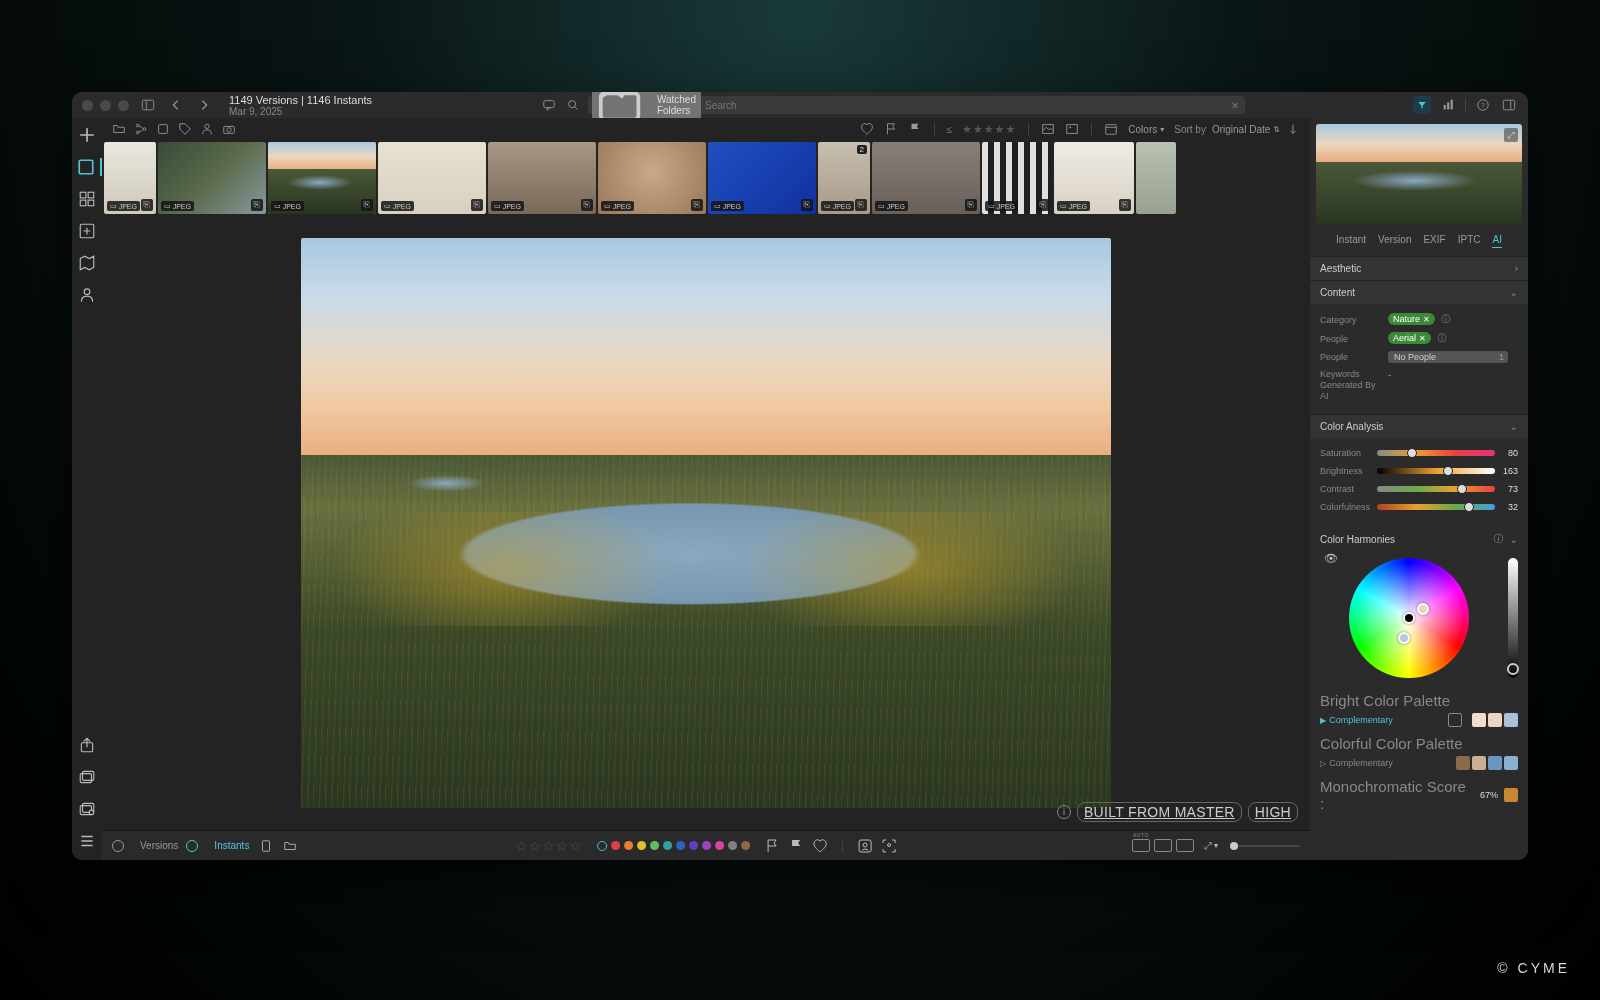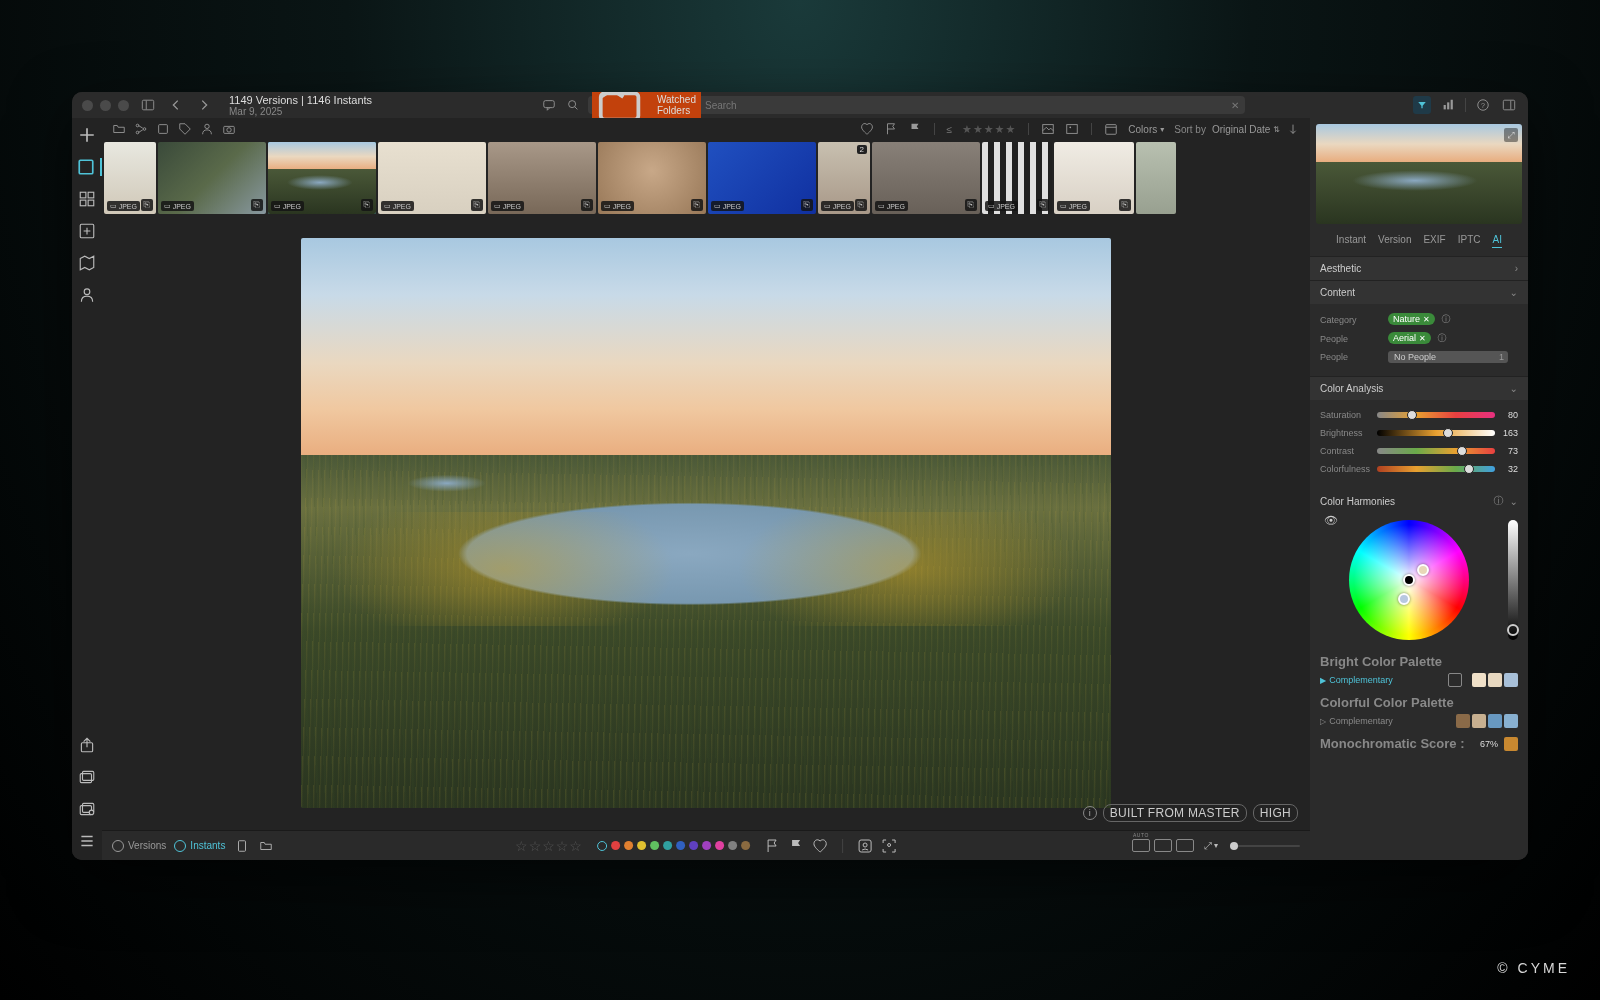--- a/index.html
+++ b/index.html
@@ -9,21 +9,21 @@
 
 .titlebar { height:26px; display:flex; align-items:center; padding:0 10px; gap:10px; background:#2b2b2b; }
 .traffic { display:flex; gap:7px; }
 .traffic span { width:11px; height:11px; border-radius:50%; background:#4a4a4a; display:block; }
 .tb-btn { width:18px; height:18px; display:flex; align-items:center; justify-content:center; color:#999; cursor:pointer; }
 .tb-title { flex:0 0 auto; margin-left:6px; }
 .tb-title .line1 { font-size:11px; color:#ddd; font-weight:500; }
 .tb-title .line2 { font-size:10px; color:#888; }
 .tb-center { flex:1; display:flex; align-items:center; justify-content:center; gap:6px; }
 .search-wrap { display:flex; align-items:center; background:#3a3a3a; border-radius:4px; height:18px; padding:0 4px; gap:4px; }
-.search-tag { background:#c2410c; color:#ddd; font-size:10px; padding:1px 5px; border-radius:3px; display:flex; align-items:center; gap:15px; }
+.search-tag { background:#737373; color:#ddd; font-size:10px; padding:1px 5px; border-radius:3px; display:flex; align-items:center; gap:15px; }
 .search-input { background:transparent; border:none; color:#ccc; font-size:10px; width:520px; outline:none; }
 .search-input::placeholder { color:#777; }
 .tb-right { display:flex; align-items:center; gap:8px; }
 .tb-icon-active { background:#1f3a48; border-radius:3px; padding:2px 4px; color:#4fc3d8; }
 
 
 .app-body { flex:1; display:flex; overflow:hidden; }
 
 
 .left-rail { width:30px; background:#232323; display:flex; flex-direction:column; align-items:center; padding-top:8px; gap:14px; }
@@ -58,27 +58,27 @@
 .land::before { content:""; position:absolute; top:0; left:0; right:0; bottom:0; background:
   radial-gradient(ellipse 55% 28% at 48% 28%, #8aa8c0 0%, #7898b0 50%, transparent 52%),
   radial-gradient(ellipse 8% 4% at 18% 8%, #8aa8c0 0%, transparent 60%),
   repeating-linear-gradient(92deg, rgba(180,160,60,0.15) 0px, transparent 2px, transparent 6px),
   repeating-linear-gradient(88deg, rgba(60,80,40,0.2) 0px, transparent 3px, transparent 8px);
 }
 .autumn { position:absolute; top:48%; left:0; right:0; height:20%; background:
   radial-gradient(ellipse 30% 100% at 25% 50%, rgba(200,160,40,0.5), transparent 70%),
   radial-gradient(ellipse 30% 100% at 75% 50%, rgba(200,160,40,0.5), transparent 70%); }
 .viewer-info { position:absolute; bottom:8px; right:12px; display:flex; gap:6px; align-items:center; }
-.pill { font-size:12px; color:#ccc; border:1px solid #666; border-radius:8px; padding:1px 6px; letter-spacing:0.3px; }
+.pill { font-size:14px; color:#ccc; border:1px solid #666; border-radius:8px; padding:1px 6px; letter-spacing:0.3px;text-decoration:underline; }
 .info-icon { width:14px; height:14px; border:1px solid #888; border-radius:50%; color:#aaa; font-size:9px; display:flex; align-items:center; justify-content:center; }
 
 
 .bottom-bar { height:30px; display:flex; align-items:center; padding:0 10px; gap:10px; background:#2a2a2a; border-top:1px solid #1a1a1a; color:#999; font-size:10px; }
 .toggle-pair { display:flex; align-items:center; gap:8px; }
-.toggle-item { display:flex; align-items:center; gap:4px; cursor:pointer; }
+.toggle-item { display:flex; align-items:center; gap:16px; cursor:pointer; }
 .toggle-item.active { color:#4fc3d8; }
 .toggle-ring { width:12px; height:12px; border:1.5px solid currentColor; border-radius:50%; }
 .star-row span { color:#555; font-size:14px; letter-spacing:1px; cursor:pointer; }
 .color-dots { display:flex; gap:4px; align-items:center; }
 .color-dots span { width:9px; height:9px; border-radius:50%; cursor:pointer; }
 .color-dots span:first-child { border:1.5px solid #4fc3d8; background:transparent; width:10px; height:10px; }
 .bb-center { position:absolute; left:50%; transform:translateX(-50%); display:flex; align-items:center; gap:14px; }
 .bb-icons { display:flex; gap:8px; }
 .bb-icon { width:16px; height:16px; color:#bbb; cursor:pointer; }
 .layout-icons { display:flex; gap:4px; }
@@ -123,21 +123,21 @@
 
 .harmonies { padding:6px 10px 10px; display:flex; gap:10px; position:relative; }
 .wheel { width:120px; height:120px; border-radius:50%; position:relative; background:conic-gradient(from 90deg, #ff0080,#ff0000,#ff8000,#ffff00,#80ff00,#00ff00,#00ff80,#00ffff,#0080ff,#0000ff,#8000ff,#ff00ff,#ff0080); }
 .wheel::before { content:""; position:absolute; inset:0; border-radius:50%; background:radial-gradient(circle,#fff 0%,rgba(255,255,255,0.6) 25%,transparent 65%); }
 .wheel-dot { position:absolute; width:12px; height:12px; border:2px solid #fff; border-radius:50%; transform:translate(-50%,-50%); box-shadow:0 0 3px rgba(0,0,0,0.5); }
 .value-strip { width:10px; height:120px; border-radius:5px; background:linear-gradient(to bottom,#fff,#000); position:relative; }
 .value-strip .ring { position:absolute; left:50%; width:12px; height:12px; border:2px solid #ccc; border-radius:50%; transform:translate(-50%,-50%); }
 .eye-icon { position:absolute; top:0; left:14px; color:#ccc; font-size:11px; }
 
 .palette-row { padding:4px 10px; display:flex; align-items:center; gap:6px; }
-.palette-row .plabel { flex:1; color:#888; font-size:13px;font-weight:bold; }
+.palette-row .plabel { flex:1; color:#888; font-size:15px; }
 .palette-row .ptype { color:#4fc3d8; font-size:9px; display:flex; align-items:center; gap:3px; }
 .palette-row .ptype.dim { color:#888; }
 .swatches { display:flex; gap:2px; }
 .swatches span { width:14px; height:14px; border-radius:2px; }
 .sw-outline { border:1px solid #888; background:transparent !important; width:14px; height:14px; border-radius:2px; }
 
 .brand { position:absolute; right:30px; bottom:24px; color:#d8d8d8; letter-spacing:3px; font-size:14px; font-weight:300; }
 
 svg { width:100%; height:100%; }
 .mini-icon { width:14px; height:14px; }
@@ -576,20 +576,24 @@
           <span class="v"><span class="tag">
                 <span>Aerial</span>
                 <span class="x">✕</span>
               </span>
             <span style="color:#888;margin-left:4px;font-size:9px;">ⓘ</span></span>
         </div>
         <div class="kv-row">
           <span class="k">People</span>
           <span class="v"><span class="tag-grey"><span>No People</span><span class="cnt">1</span></span></span>
         </div>
+        <div class="kv-row" style="align-items:flex-start">
+          <span class="k" style="line-height:1.2">Keywords Generated By AI</span>
+          <span class="v" style="color:#888">-</span>
+        </div>
       </div>
 
       <div class="section-hdr">
         <span>Color Analysis</span>
         <span class="chev">⌄</span>
       </div>
       <div class="section-body" id="sliders">
           <div class="slider-row">
             <span class="lbl">Saturation</span>
             <div class="bar grad-sat">

